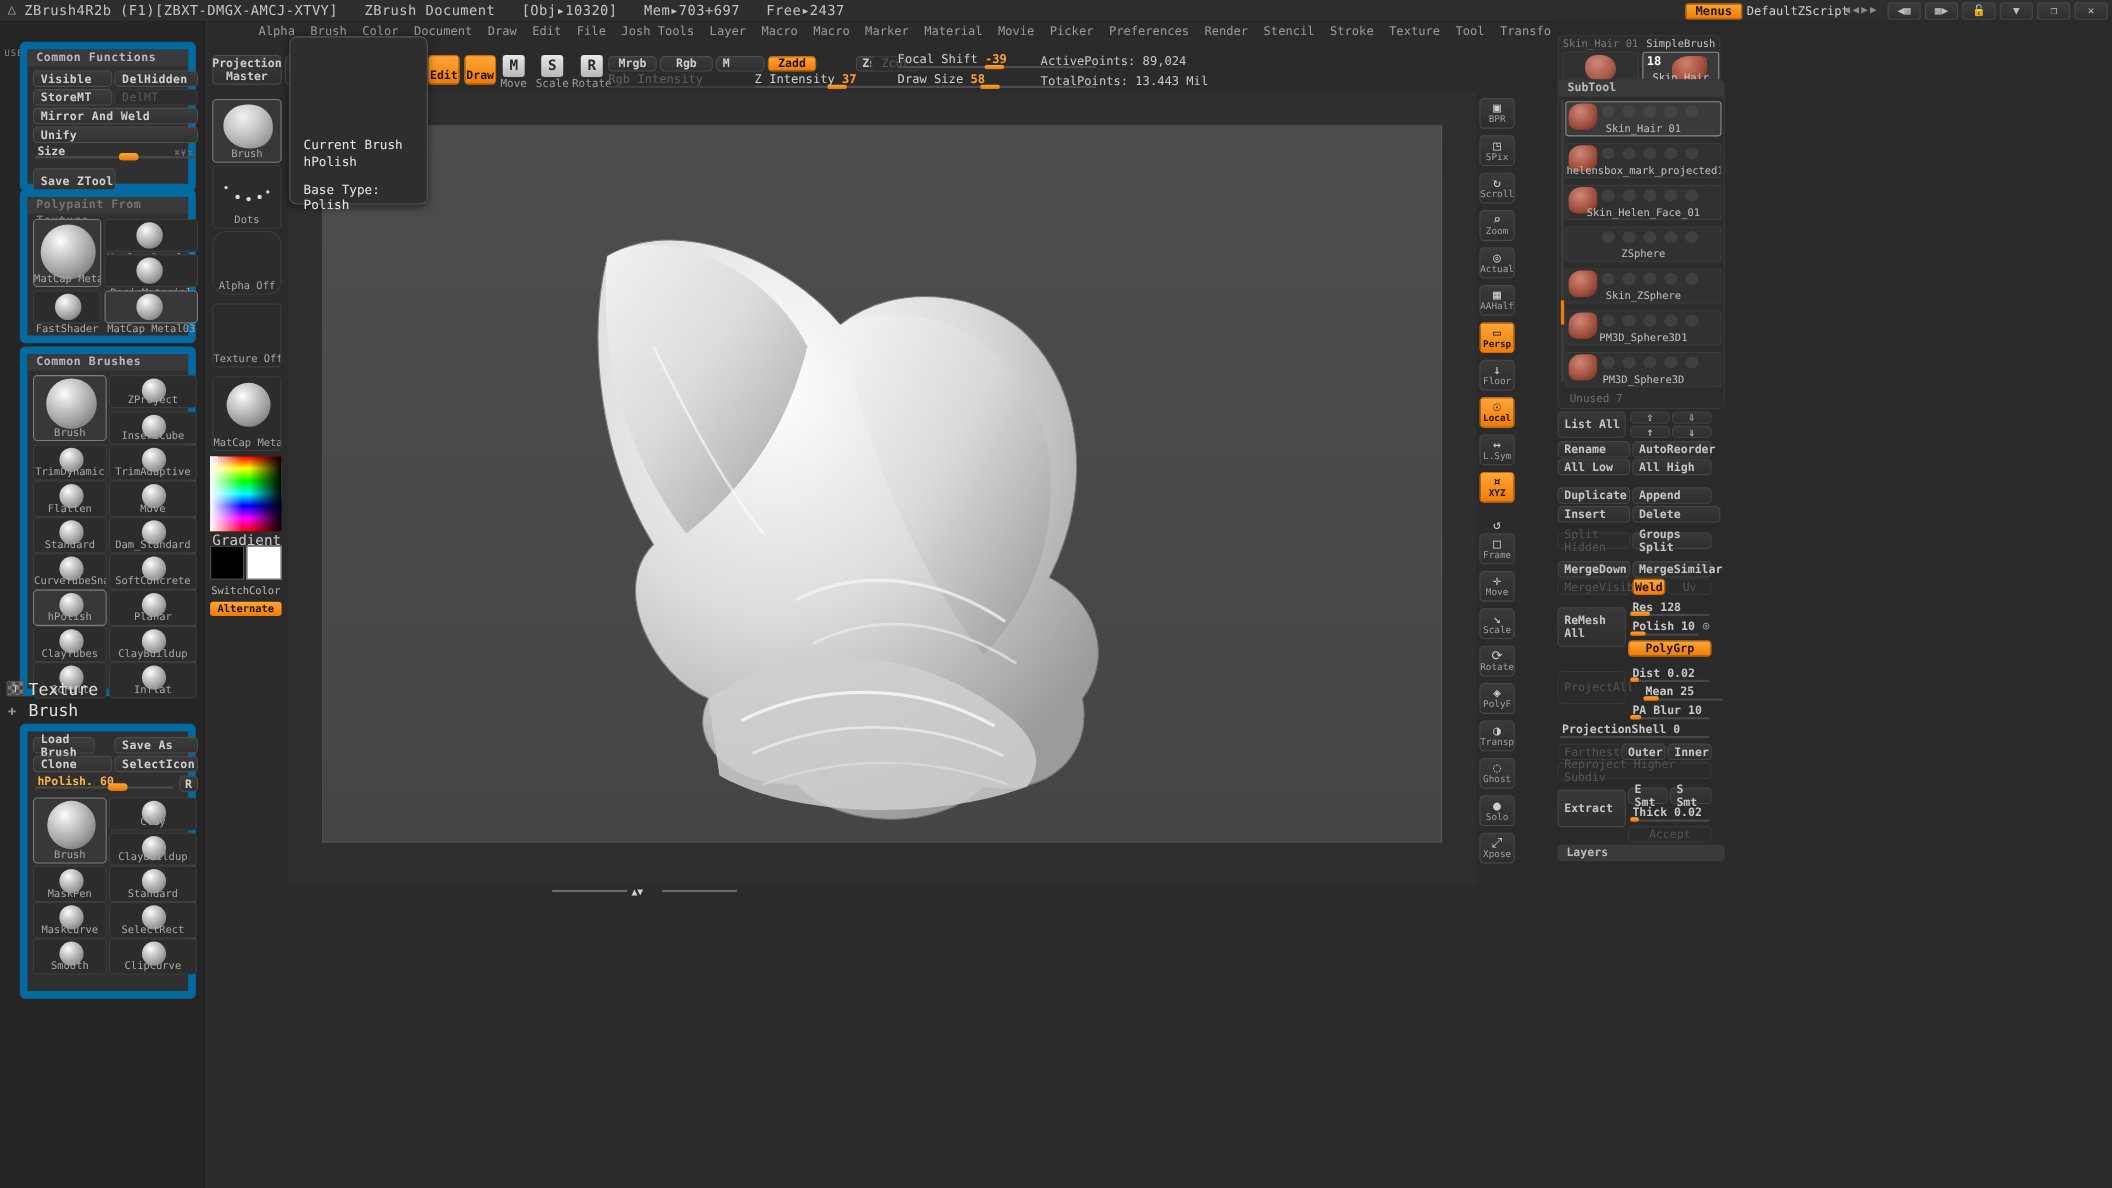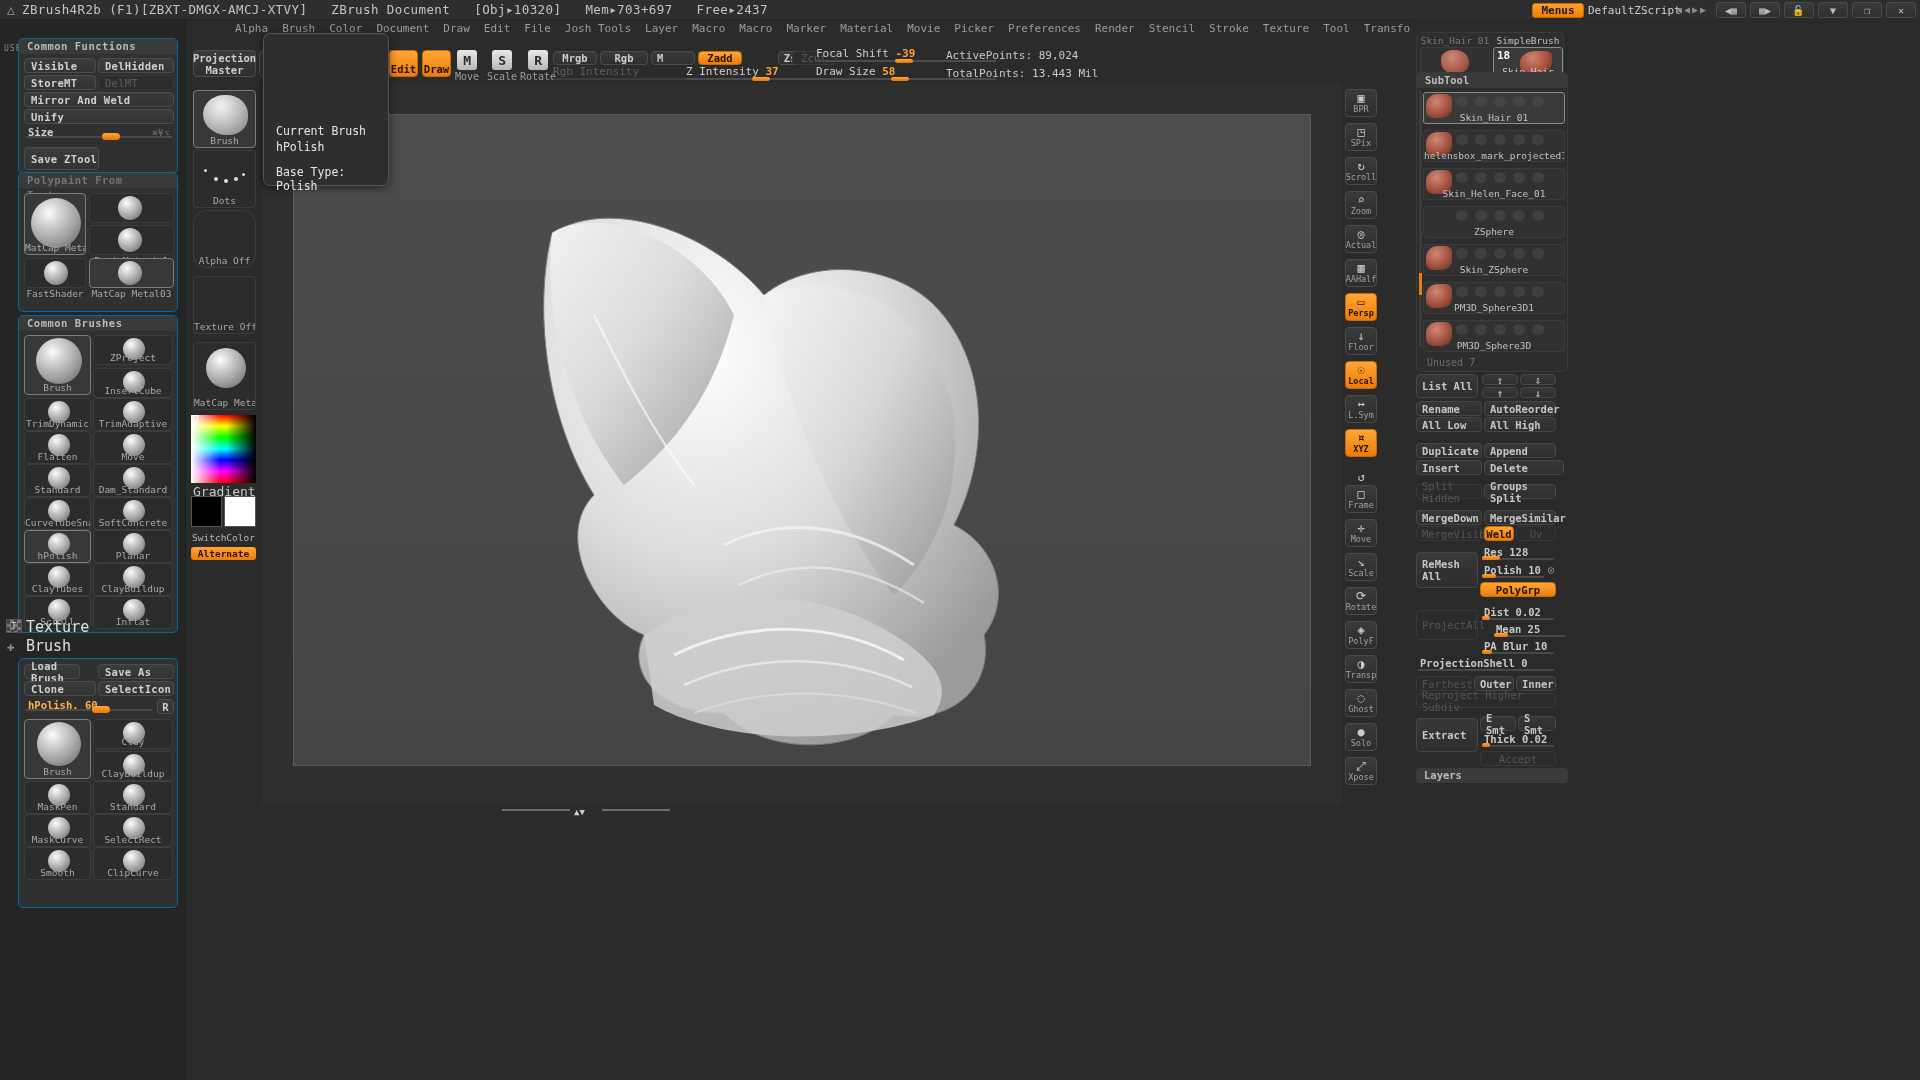--- a/index.html
+++ b/index.html
@@ -31,21 +31,21 @@
     justify-content:center; color:#bfbfbf; font-size:10px; }
 
   
   .leftcol { position:absolute; left:0; top:20px; width:186px; height:1060px; background:#252525;
     border-right:1px solid #1c1c1c; }
   .user-tag { position:absolute; left:4px; top:24px; font-size:8px; color:#8a8a8a; letter-spacing:1px;}
   .josh-title { position:absolute; left:23px; top:20px; font-size:16px; color:#e2e2e2;
     letter-spacing:1px; }
   .refresh-ic { position:absolute; left:152px; top:22px; color:#b5b5b5; font-size:12px; }
 
-  .panel { position:absolute; background:#303030; border:1px solid #0369a1; border-radius:5px; }
+  .panel { position:absolute; background:#303030; border:7px solid #0369a1; border-radius:5px; }
   .panel-title { height:15px; line-height:15px; padding-left:8px; color:#b9b9b9; font-size:10.5px;
     font-weight:bold; background:#3a3a3a; border-radius:4px 4px 0 0; letter-spacing:.5px; }
 
   .zbtn { background:linear-gradient(#3c3c3c,#323232); border:1px solid #4d4d4d; border-radius:4px;
     color:#d0d0d0; font-size:10.5px; display:flex; align-items:center; padding-left:6px;
     height:15px; letter-spacing:.3px; font-weight:bold; }
   .zbtn.dim { color:#5d5d5d; border-color:#3a3a3a; background:#2d2d2d; font-weight:normal;}
   .zbtn.c { justify-content:center; padding-left:0; }
   .hot { position:absolute; right:4px; top:1px; font-size:8px; color:#7d7d7d; letter-spacing:1px; }
 

